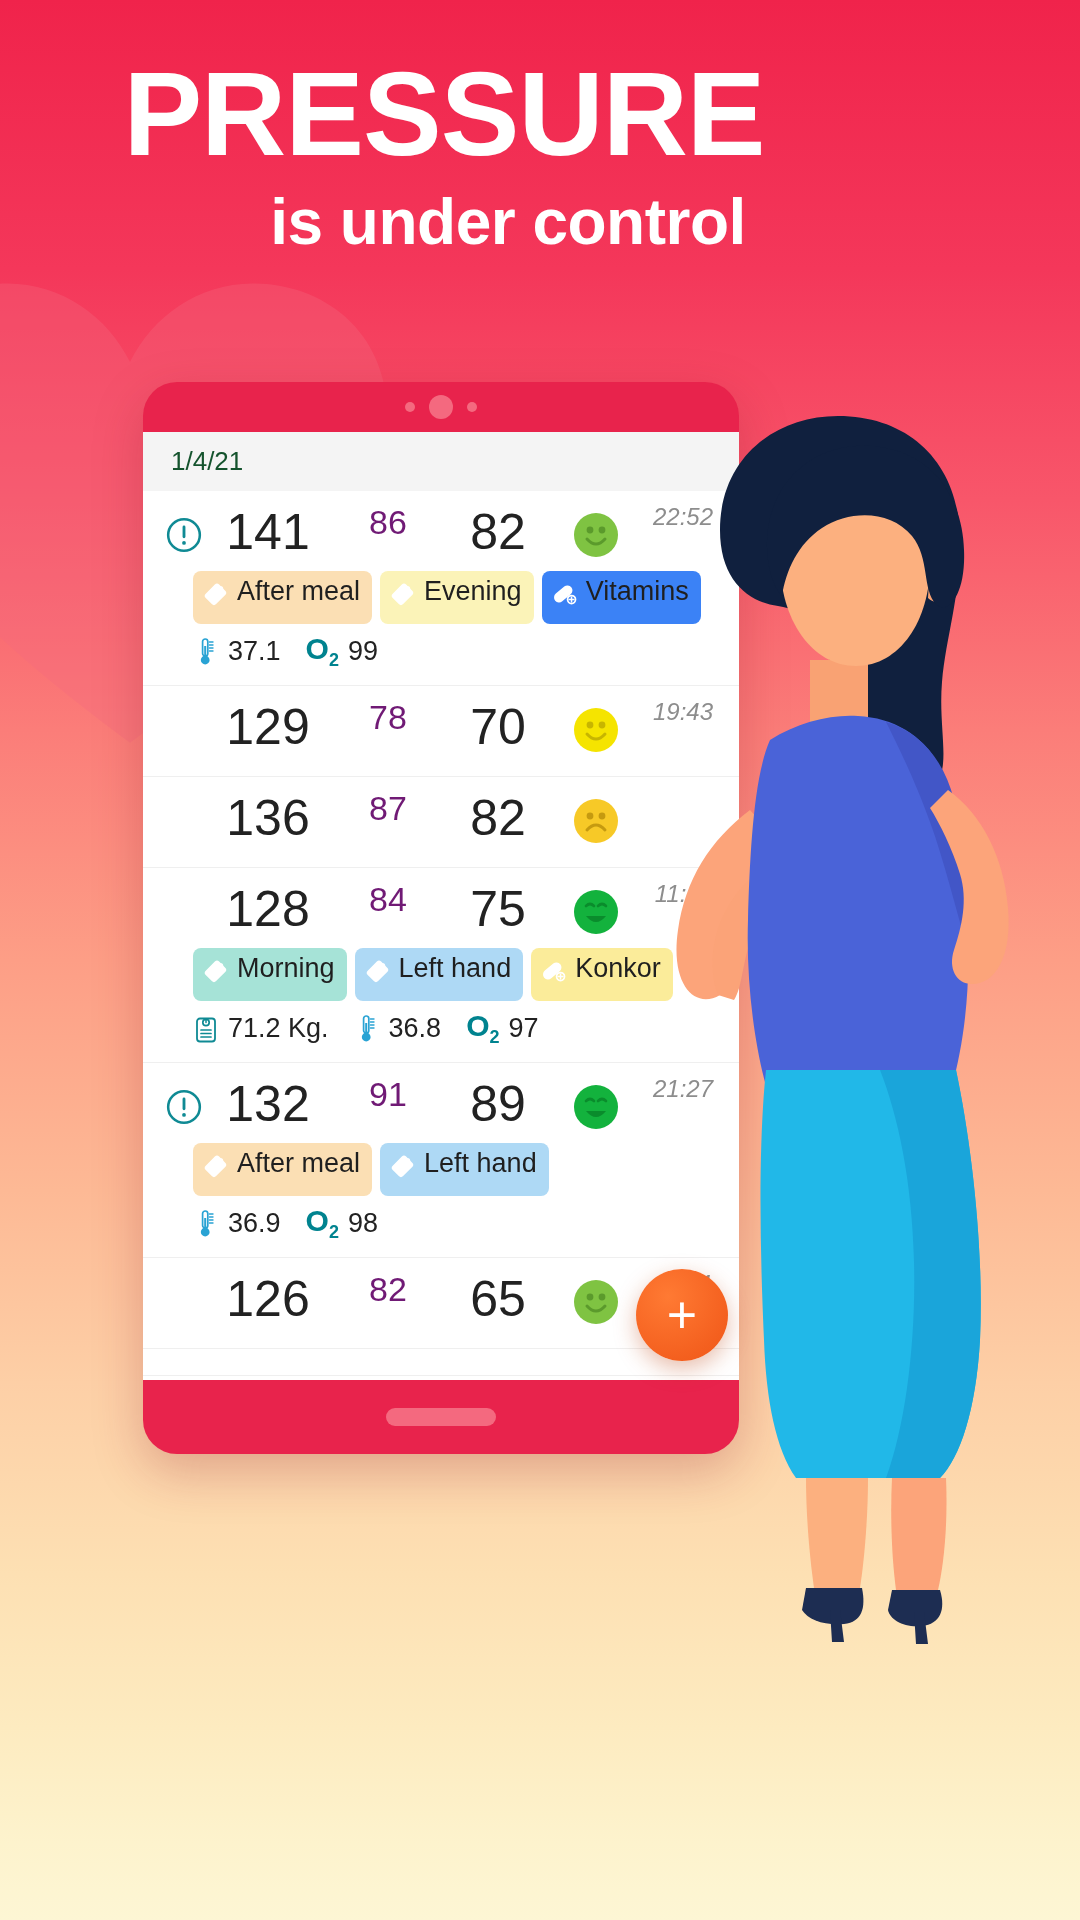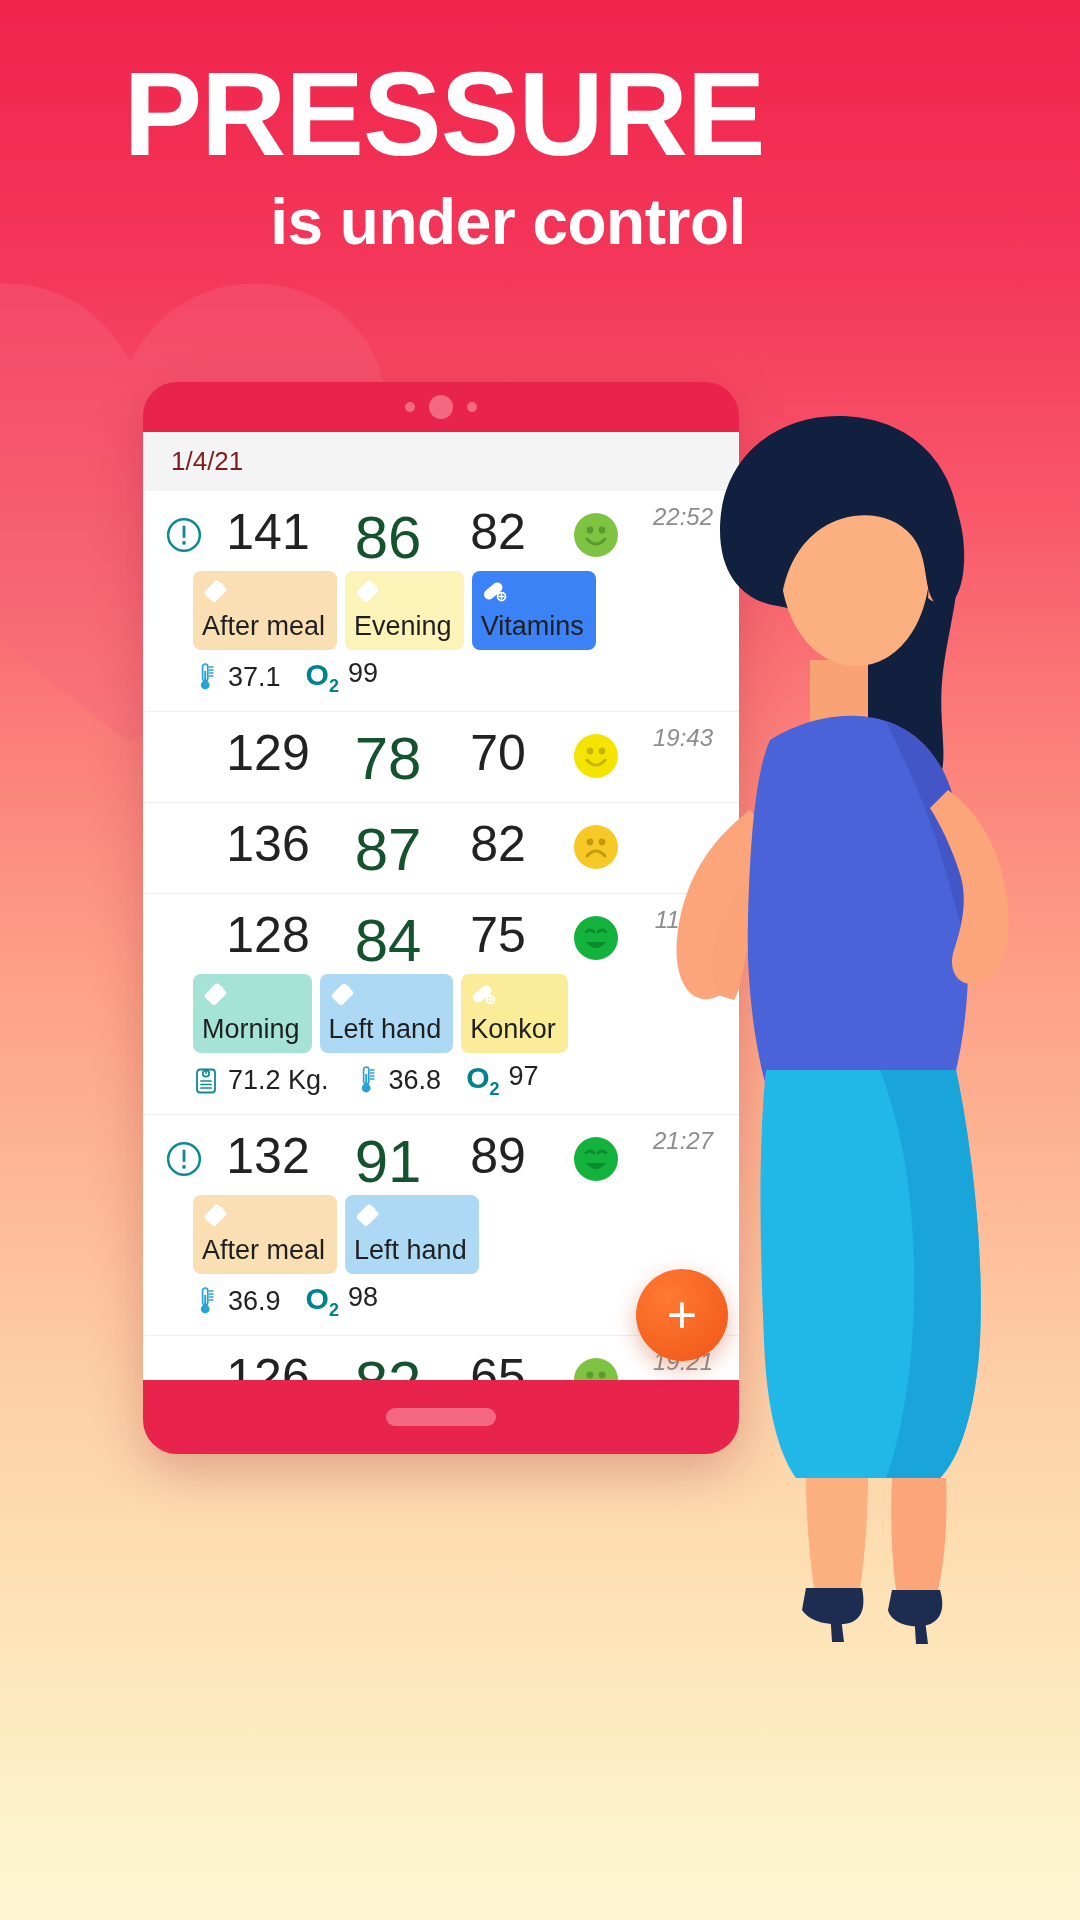--- a/index.html
+++ b/index.html
@@ -50,50 +50,50 @@
   }
   .phone-bottombar {
     position:absolute; bottom:0; left:0; width:100%; height:74px;
     display:flex; align-items:center; justify-content:center;
   }
   .home-pill { width:110px; height:18px; border-radius:9px; background:#f4697f; }
 
   
   .date-header {
     background:#f4f4f4; padding:14px 28px;
-    font-size:26px; color:#7f1d1d;
+    font-size:26px; color:#14532d;
   }
   .record {
     background:#ffffff;
     border-bottom:1px solid #efefef;
     padding:12px 22px 14px 22px;
     position:relative;
   }
   .rec-main { display:flex; height:64px; }
   .warn-icon { width:38px; flex:0 0 38px; display:flex; align-items:center; justify-content:center; }
   .warn-spacer { width:38px; flex:0 0 38px; }
   .sys { width:130px; flex:0 0 130px; font-size:50px; color:#222; font-weight:400; text-align:center; }
-  .dia { width:110px; flex:0 0 110px; font-size:60px; color:#14532d; text-align:center; }
+  .dia { width:110px; flex:0 0 110px; font-size:34px; color:#701a75; text-align:center; }
   .pulse { width:110px; flex:0 0 110px; font-size:50px; color:#222; text-align:center; }
   .mood { width:86px; flex:0 0 86px; display:flex; align-items:center; justify-content:center; }
   .mood svg { width:48px; height:48px; display:block; }
   .time { flex:1; text-align:right; font-size:24px; color:#8d8d8d; padding-right:4px;font-style:italic; }
 
   
   .tags { display:flex; gap:8px; margin:4px 0 0 28px; flex-wrap:nowrap; }
   .tag {
-    display:flex; align-items:flex-start; gap:7px;
-    border-radius:8px; padding:5px 12px 8px 9px;
-    font-size:27px; color:#1f1f1f; white-space:nowrap;flex-direction:column;
+    display:flex; align-items:flex-end; gap:7px;
+    border-radius:8px; padding:5px 12px 17px 9px;
+    font-size:27px; color:#1f1f1f; white-space:nowrap;
   }
   .tag svg { width:28px; height:28px; flex:0 0 28px; display:block; }
 
   
   .vitals { display:flex; align-items:center; gap:9px; margin:8px 0 0 28px; font-size:27px; color:#222; }
-  .vital { display:flex; align-items:flex-start; gap:9px; margin-right:16px; }
+  .vital { display:flex; align-items:center; gap:9px; margin-right:16px; }
   .vital svg { width:26px; height:30px; display:block; }
   .o2 { font-weight:bold; color:#00838f; font-size:30px; }
   .o2 sub { font-size:18px; }
 
   
   .fab {
     position:absolute; left:636px; top:1269px;
     width:92px; height:92px; border-radius:50%;
     background:radial-gradient(circle at 35% 30%,#ff7a33 0%,#f4601f 70%,#ef5717 100%);
     box-shadow:0 8px 22px rgba(190,70,20,.35);

